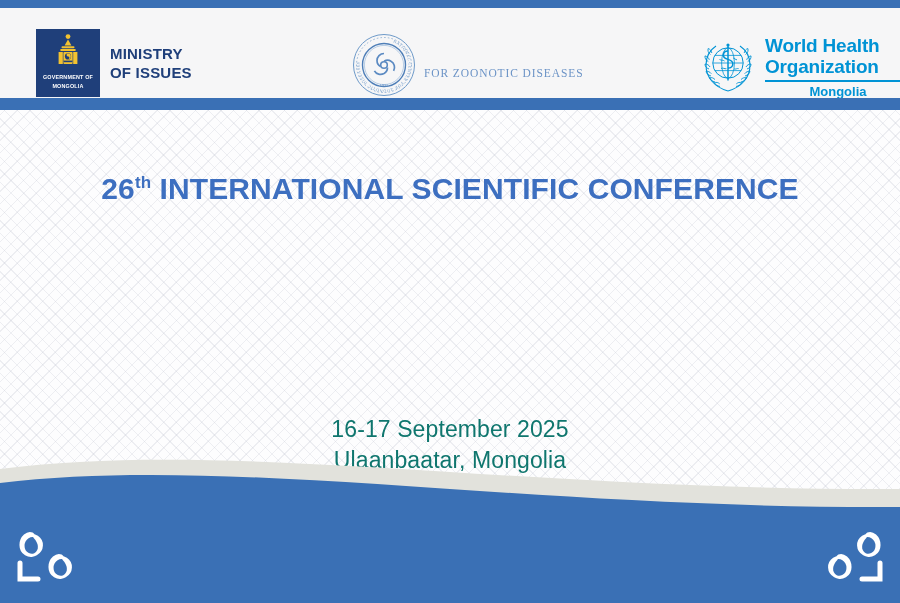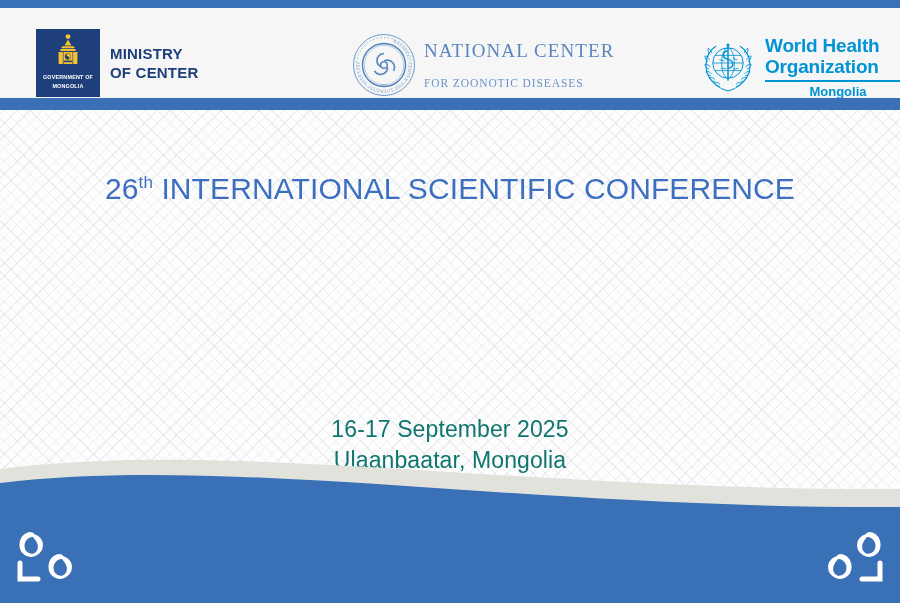--- a/index.html
+++ b/index.html
@@ -143,21 +143,21 @@
   
   .headline {
     position: absolute;
     left: 0; top: 170px;
     width: 900px;
     text-align: center;
   }
   .line-1 {
     color: #3d6fc0;
     font-size: 30px;
-    font-weight: normal;
+    font-weight: bold;
     letter-spacing: .1px;
     line-height: 38px;
     white-space: nowrap;
   }
   .line-1 sup {
     font-size: 17px;
     vertical-align: super;
     line-height: 0;
   }
   .line-2 {
@@ -223,21 +223,21 @@
           <rect x="15.4" y="20" width="9.2" height="12" rx="1" fill="#f2c230"></rect>
           <circle cx="20" cy="24.4" r="3.1" fill="#1f3f7a"></circle>
           <path d="M20 21.6a2.8 2.8 0 0 1 0 5.6 1.4 1.4 0 0 0 0-2.8 1.4 1.4 0 0 1 0-2.8z" fill="#f2c230"></path>
           <rect x="15.6" y="28.6" width="8.8" height="1.6" fill="#1f3f7a"></rect>
         </svg>
         <div class="gov-txt">GOVERNMENT OF</div>
         <div class="gov-txt">MONGOLIA</div>
       </div>
       <div class="moh-name">
         <div>MINISTRY</div>
-        <div>OF CENTER</div>
+        <div>OF ISSUES</div>
       </div>
     </div>
   </div>
 
   <div class="logo-slot logo-nczd">
     <div class="nczd-wrap">
       <svg width="64" height="64" viewBox="0 0 64 64" aria-hidden="true">
         <circle cx="32" cy="32" r="30.5" fill="none" stroke="#6e9ac9" stroke-width="1"></circle>
         <circle cx="32" cy="32" r="27.5" fill="none" stroke="#6e9ac9" stroke-width=".7" stroke-dasharray="1.6 2.1"></circle>
         <circle cx="32" cy="32" r="21.5" fill="none" stroke="#4f7fb8" stroke-width="1.4"></circle>
@@ -248,21 +248,20 @@
           <path d="M22.4 37.8c1.9 3.4 6.2 4.5 9.6 2.6 2.2-1.3 3.5-3.6 3.5-6"></path>
         </g>
         <circle cx="32" cy="32" r="3.3" fill="none" stroke="#5b8ac2" stroke-width="1.6"></circle>
         <text x="32" y="53.5" text-anchor="middle" font-family="Liberation Serif, serif" font-size="4.2" fill="#5b8ac2">1931</text>
         <path id="ringpath" d="M32 7.5 a24.5 24.5 0 0 1 0 49 a24.5 24.5 0 0 1 0 -49" fill="none"></path>
         <text font-family="Liberation Serif, serif" font-size="4" fill="#6d99c8" letter-spacing="0.6">
           <textPath href="#ringpath" startOffset="6%">NATIONAL CENTER FOR ZOONOTIC DISEASES</textPath>
         </text>
       </svg>
       <div class="nczd-name">
-        <div class="nczd-l1">NATIONAL CENTER</div>
         <div class="nczd-l2">FOR ZOONOTIC DISEASES</div>
       </div>
     </div>
   </div>
 
   <div class="logo-slot logo-who">
     <div class="who-wrap">
       <svg width="56" height="56" viewBox="0 0 56 56" aria-hidden="true">
         <g stroke="#0093d5" fill="none" stroke-width="1.1">
 

